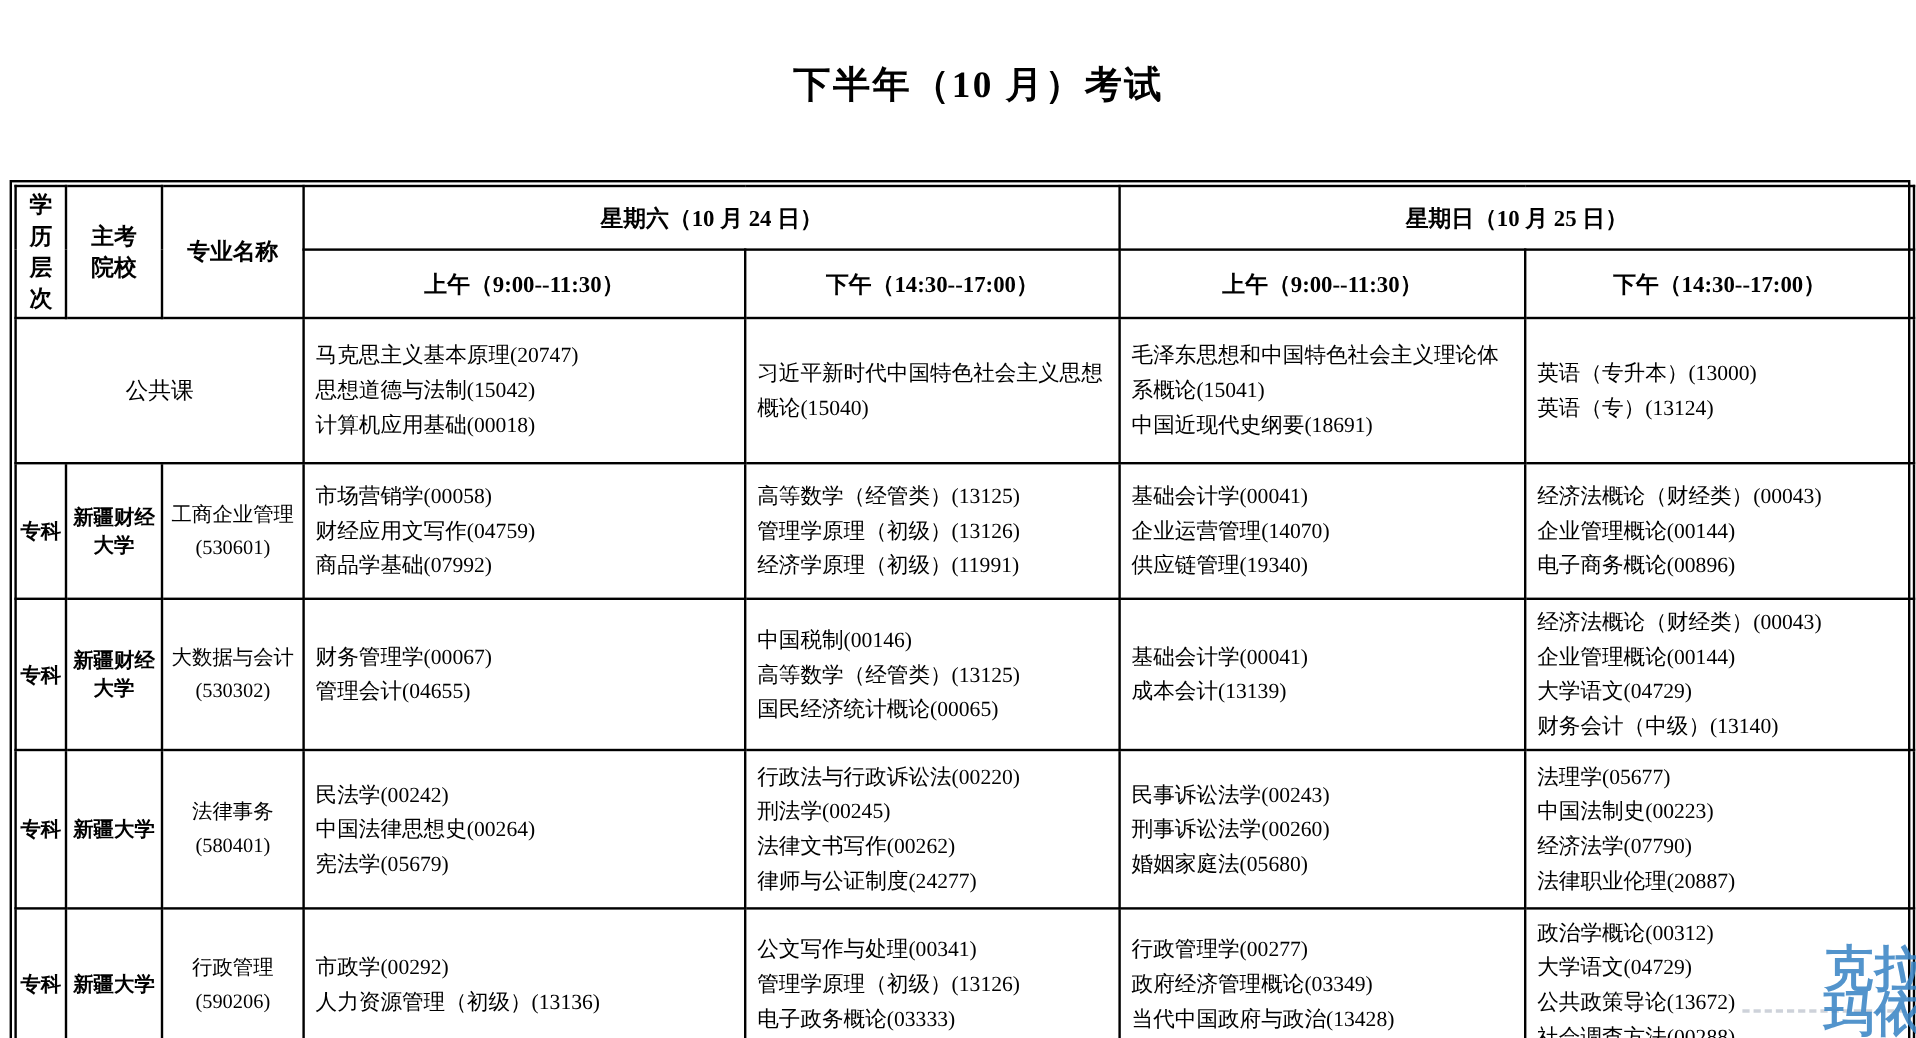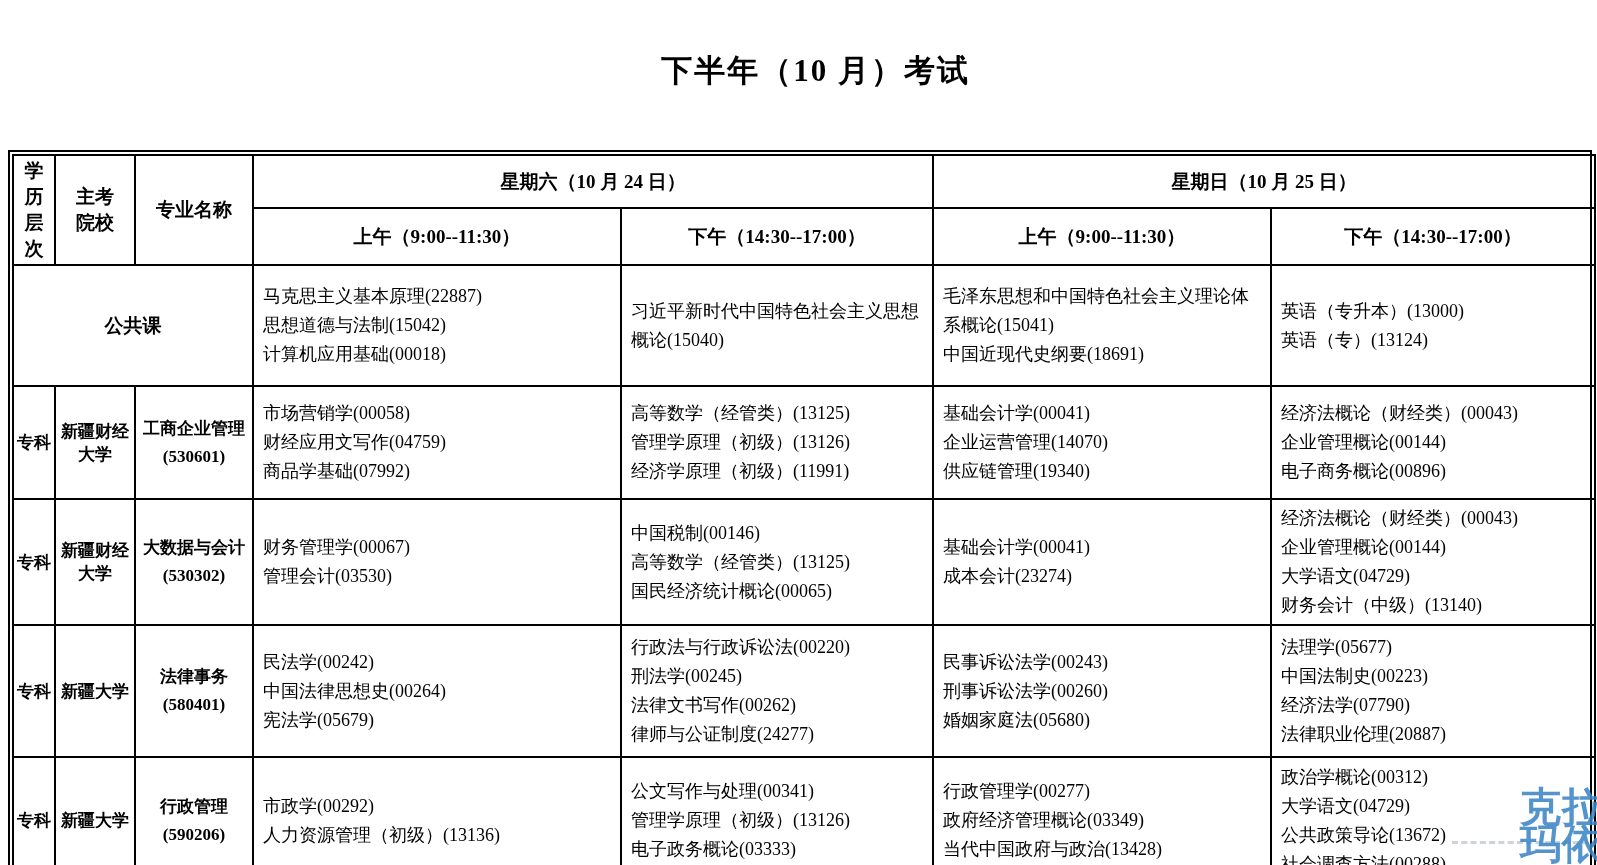--- a/index.html
+++ b/index.html
@@ -21,23 +21,23 @@
   thead th{
     font-size:19px;font-weight:bold;text-align:center;
     white-space:pre-line;padding:2px;
   }
   thead tr.day-row{height:40px;}
   thead tr.time-row{height:43px;}
   td.meta{
     text-align:center;font-weight:bold;font-size:17px;padding:2px;
   }
   td.merged-cell{
-    text-align:center;font-weight:bold;font-size:19px;
-  }
-  .major-name,.major-code{line-height:28px;font-weight:bold;white-space:nowrap;}
+    text-align:center;font-weight:normal;font-size:19px;
+  }
+  .major-name,.major-code{line-height:28px;font-weight:normal;white-space:nowrap;}
   td.session{
     text-align:left;padding:4px 6px 4px 9px;font-size:18px;font-weight:normal;
   }
   .course{line-height:29px;}
   tr.r0{height:121px;}
   tr.r1{height:113px;}
   tr.r2{height:117px;}
   tr.r3{height:132px;}
   tr.r4{height:127px;}
   .watermark{
@@ -81,21 +81,21 @@
         <th>上午（9:00--11:30）</th>
         <th>下午（14:30--17:00）</th>
         <th>上午（9:00--11:30）</th>
         <th>下午（14:30--17:00）</th>
       </tr>
     </thead>
     <tbody id="tbl-body">
         <tr class="r0">
           <td colspan="3" class="merged-cell">公共课</td>
           <td class="session">
-            <div class="course">马克思主义基本原理(22887)</div>
+            <div class="course">马克思主义基本原理(20747)</div>
             <div class="course">思想道德与法制(15042)</div>
             <div class="course">计算机应用基础(00018)</div>
           </td>
           <td class="session">
             <div class="course">习近平新时代中国特色社会主义思想概论(15040)</div>
           </td>
           <td class="session">
             <div class="course">毛泽东思想和中国特色社会主义理论体系概论(15041)</div>
             <div class="course">中国近现代史纲要(18691)</div>
           </td>
@@ -134,30 +134,30 @@
         </tr>
         <tr class="r2">
           <td class="meta">专科</td>
           <td class="meta">新疆财经大学</td>
           <td class="meta">
             <div class="major-name">大数据与会计</div>
             <div class="major-code">(530302)</div>
           </td>
           <td class="session">
             <div class="course">财务管理学(00067)</div>
-            <div class="course">管理会计(03530)</div>
+            <div class="course">管理会计(04655)</div>
           </td>
           <td class="session">
             <div class="course">中国税制(00146)</div>
             <div class="course">高等数学（经管类）(13125)</div>
             <div class="course">国民经济统计概论(00065)</div>
           </td>
           <td class="session">
             <div class="course">基础会计学(00041)</div>
-            <div class="course">成本会计(23274)</div>
+            <div class="course">成本会计(13139)</div>
           </td>
           <td class="session">
             <div class="course">经济法概论（财经类）(00043)</div>
             <div class="course">企业管理概论(00144)</div>
             <div class="course">大学语文(04729)</div>
             <div class="course">财务会计（中级）(13140)</div>
           </td>
         </tr>
         <tr class="r3">
           <td class="meta">专科</td>

